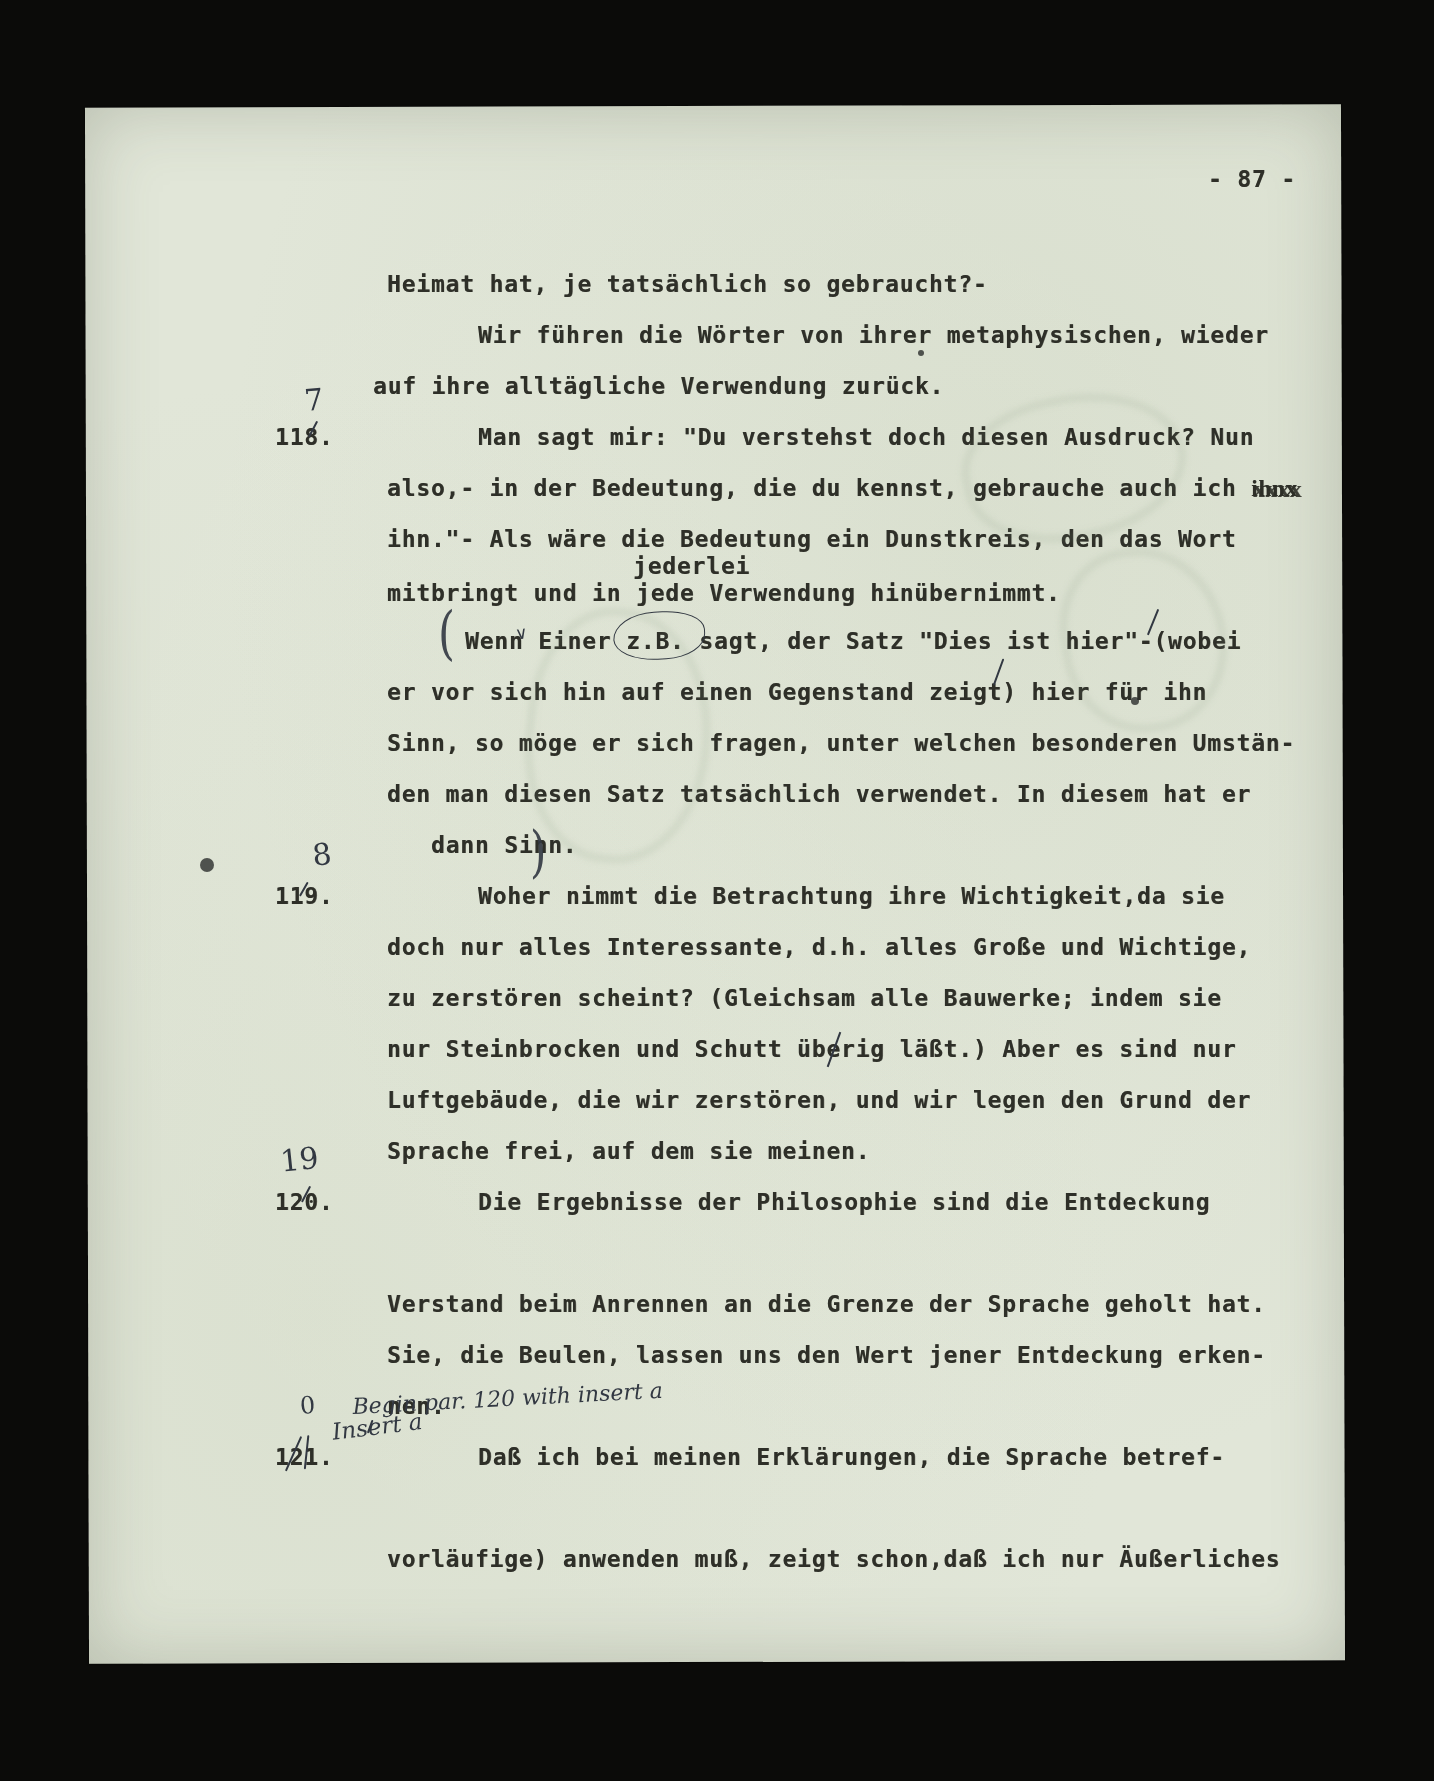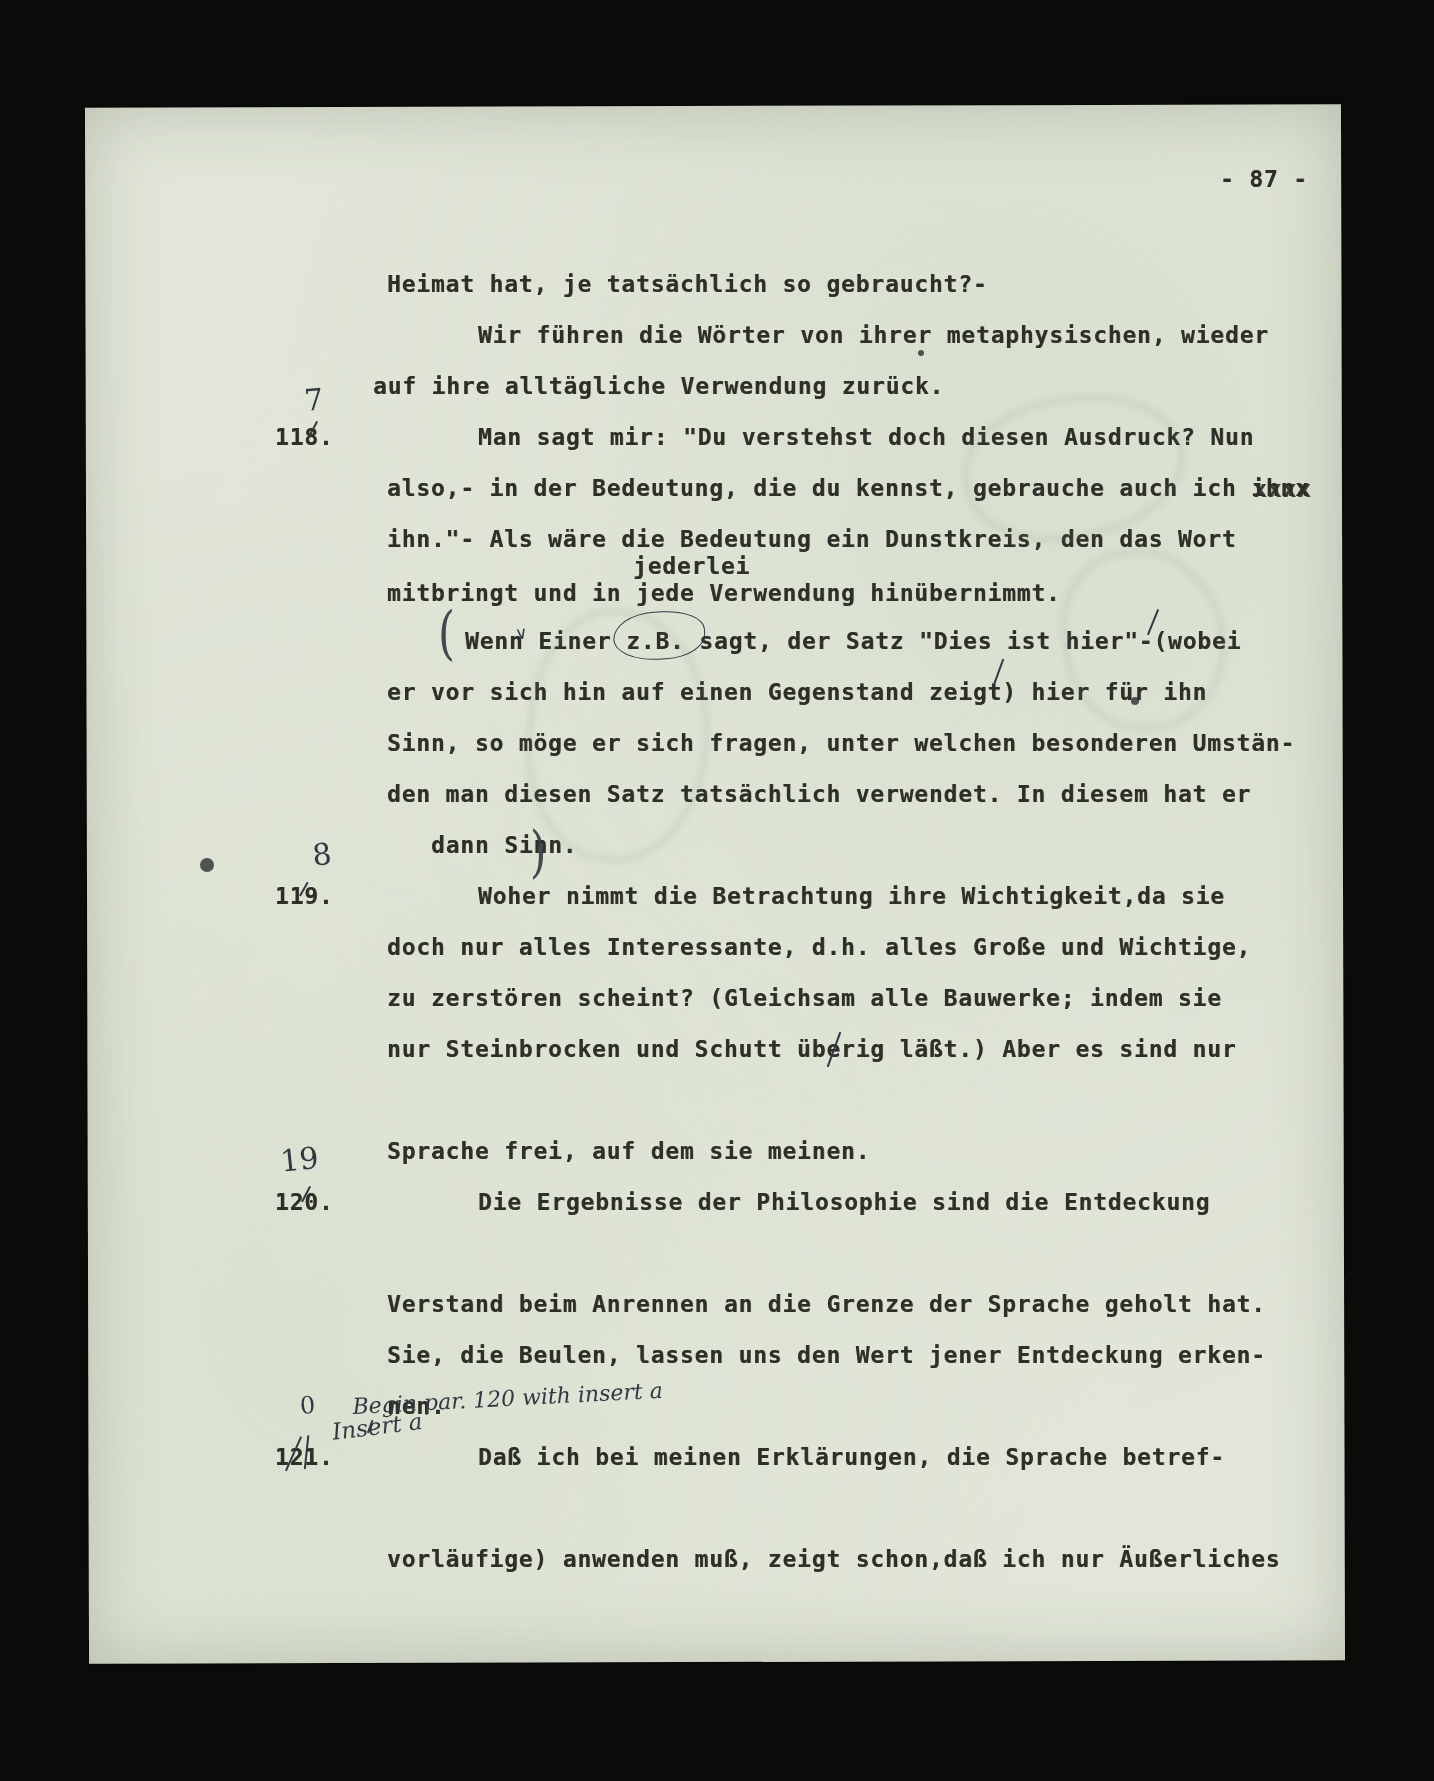--- a/index.html
+++ b/index.html
@@ -27,21 +27,21 @@
   .layer{position:absolute;left:0;top:0;width:100%;height:100%;}
   .tline{
     position:absolute;
     font:600 23px/1.15 "DejaVu Sans Mono", monospace;
     letter-spacing:0.8px;
     color:var(--ink);
     white-space:pre;
     text-shadow:0.4px 0.4px 0.6px rgba(46,47,40,0.55);
   }
   
-  .m-xout{font-weight:800;position:relative;}
+  .m-xout{font-weight:800;position:relative;font-family:Liberation Serif, serif;}
   .m-xout::after{
     content:attr(data-over);
     position:absolute;left:2px;top:1px;font-weight:800;opacity:0.9;
   }
   
   .m-slash{position:relative;display:inline-block;}
   .m-slash::after{
     content:"";position:absolute;left:42%;top:-20%;width:1.8px;height:140%;
     background:var(--pen);transform:rotate(20deg);
   }
@@ -54,38 +54,39 @@
   .hw-ellipse{border:1.9px solid var(--pen);border-radius:50% 50% 48% 52%/60% 45% 55% 50%;background:transparent;}
   .hw-dot{border-radius:50%;background:rgba(42,45,44,0.8);}
   .hw-ghost{border:7px solid rgba(128,148,118,0.15);border-radius:45% 55% 50% 50%;filter:blur(3px);}
 </style>
 </head>
 <body>
 
 <div class="paper"></div>
 
 <div class="layer">
-  <div class="tline" id="pagenum" style="left:1208px;top:166px;margin-left:12px;">- 87 -</div>
+  <div class="tline" id="pagenum" style="left:1208px;top:166px;">- 87 -</div>
 <div class="tline" style="left: 387px; top: 271px;"><span>Heimat hat, je tatsächlich so gebraucht?-</span></div>
     <div class="tline" style="left: 478px; top: 322px;"><span>Wir führen die Wörter von ihrer metaphysischen, wieder</span></div>
     <div class="tline" style="left: 373px; top: 373px;"><span>auf ihre alltägliche Verwendung zurück.</span></div>
     <div class="tline" style="left: 478px; top: 424px;"><span>Man sagt mir: "Du verstehst doch diesen Ausdruck? Nun</span></div>
     <div class="tline" style="left: 387px; top: 475px;"><span>also,- in der Bedeutung, die du kennst, gebrauche auch ich </span><span class="m-xout" data-over="xxxx">ihnx</span></div>
     <div class="tline" style="left: 387px; top: 526px;"><span>ihn."- Als wäre die Bedeutung ein Dunstkreis, den das Wort</span></div>
     <div class="tline" style="left: 633px; top: 553px;"><span>jederlei</span></div>
     <div class="tline" style="left: 387px; top: 580px;"><span>mitbringt und in jede Verwendung hinübernimmt.</span></div>
     <div class="tline" style="left: 465px; top: 628px;"><span>Wenn Einer </span><span>z.B.</span><span> sagt, der Satz "Dies ist hier"-(wobei</span></div>
     <div class="tline" style="left: 387px; top: 679px;"><span>er vor sich hin auf einen Gegenstand zeigt) hier für ihn</span></div>
     <div class="tline" style="left: 387px; top: 730px;"><span>Sinn, so möge er sich fragen, unter welchen besonderen Umstän-</span></div>
     <div class="tline" style="left: 387px; top: 781px;"><span>den man diesen Satz tatsächlich verwendet. In diesem hat er</span></div>
     <div class="tline" style="left: 387px; top: 832px; margin-left: 44px;"><span>dann Sinn.</span></div>
     <div class="tline" style="left: 478px; top: 883px;"><span>Woher nimmt die Betrachtung ihre Wichtigkeit,da sie</span></div>
     <div class="tline" style="left: 387px; top: 934px;"><span>doch nur alles Interessante, d.h. alles Große und Wichtige,</span></div>
     <div class="tline" style="left: 387px; top: 985px; text-align: right;"><span>zu zerstören scheint? (Gleichsam alle Bauwerke; indem sie</span></div>
     <div class="tline" style="left: 387px; top: 1036px;"><span>nur Steinbrocken und Schutt üb</span><span class="m-slash">e</span><span>rig läßt.) Aber es sind nur</span></div>
+    <div class="tline" style="left: 387px; top: 1087px;"><span>Luftgebäude, die wir zerstören, und wir legen den Grund der</span></div>
     <div class="tline" style="left: 387px; top: 1138px;"><span>Sprache frei, auf dem sie meinen.</span></div>
     <div class="tline" style="left: 478px; top: 1189px;"><span>Die Ergebnisse der Philosophie sind die Entdeckung</span></div>
     <div class="tline" style="left: 387px; top: 1291px;"><span>Verstand beim Anrennen an die Grenze der Sprache geholt hat.</span></div>
     <div class="tline" style="left: 387px; top: 1342px;"><span>Sie, die Beulen, lassen uns den Wert jener Entdeckung erken-</span></div>
     <div class="tline" style="left: 387px; top: 1393px;"><span>nen.</span></div>
     <div class="tline" style="left: 478px; top: 1444px;"><span>Daß ich bei meinen Erklärungen, die Sprache betref-</span></div>
     <div class="tline" style="left: 387px; top: 1546px;"><span>vorläufige) anwenden muß, zeigt schon,daß ich nur Äußerliches</span></div>
     <div class="tline" style="left: 275px; top: 424px;"><span>118.</span></div>
     <div class="tline" style="left: 275px; top: 883px;"><span>119.</span></div>
     <div class="tline" style="left: 275px; top: 1189px;"><span>120.</span></div>

